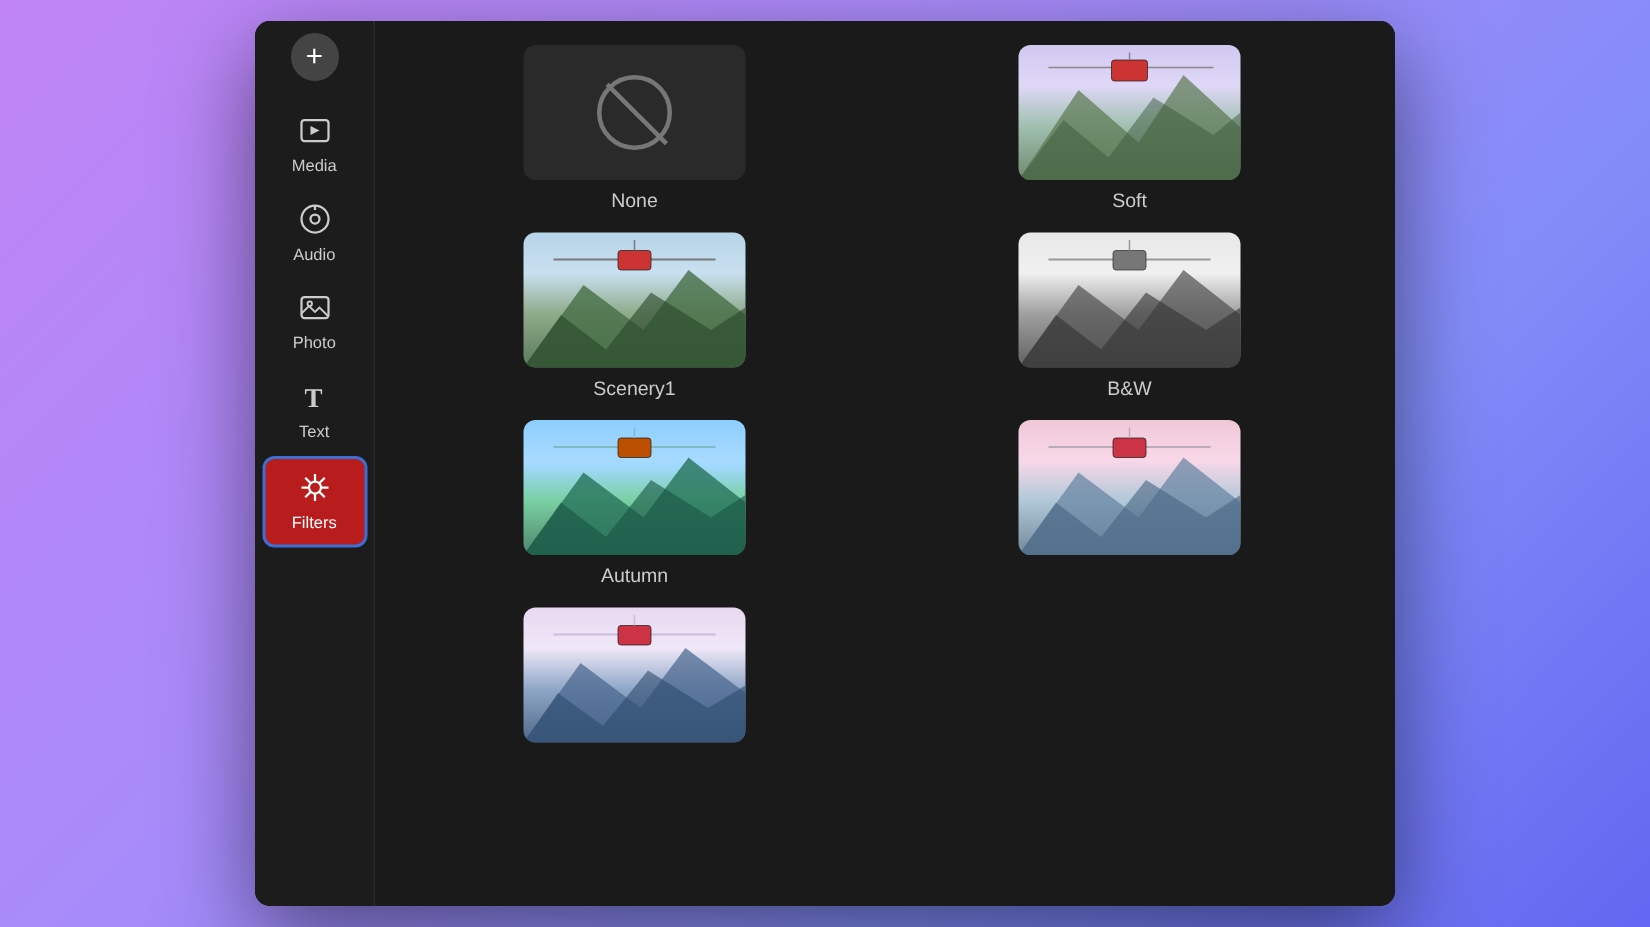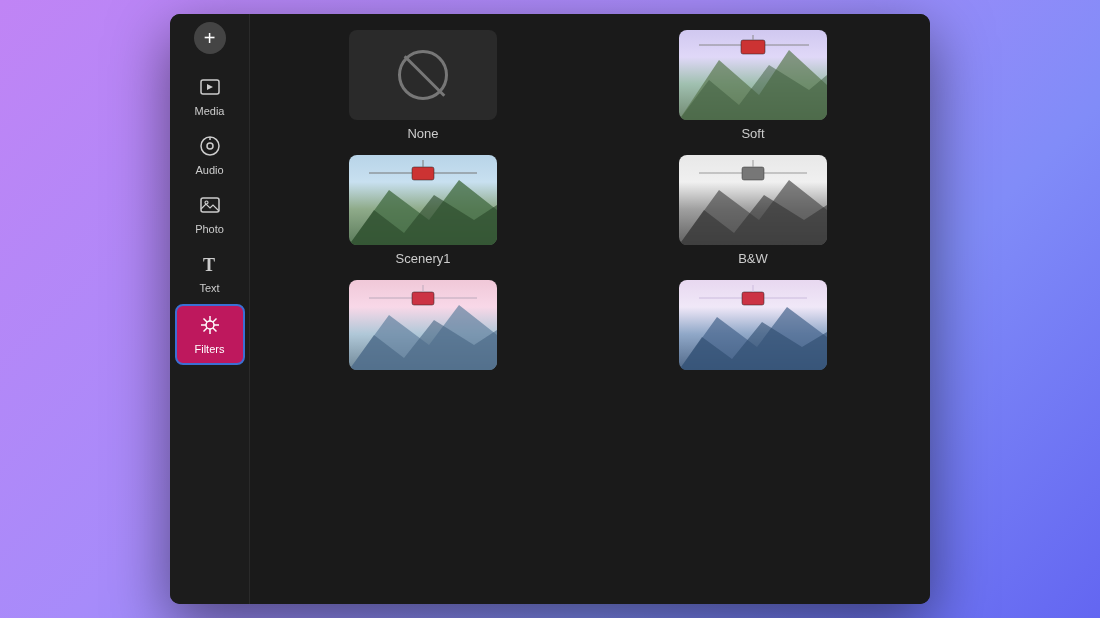--- a/index.html
+++ b/index.html
@@ -57,21 +57,21 @@
       align-items: center;
       padding: 8px 4px;
       border-radius: 8px;
       cursor: pointer;
       margin-bottom: 2px;
       color: #ccc;
     }
 
     .sidebar-item.active {
       border: 2px solid #3b6fd4;
-      background: #be185d;
+      background: #b91c1c;
       color: #fff;
     }
 
     .sidebar-item .icon {
       font-size: 22px;
       margin-bottom: 3px;
       line-height: 1;
     }
 
     .sidebar-item .label {
@@ -306,20 +306,32 @@
             <polygon points="0,90 25,55 55,78 85,40 125,65 148,50 148,90" fill="rgba(50,50,50,0.6)"></polygon>
             <line x1="20" y1="18" x2="128" y2="18" stroke="#999" stroke-width="1.2"></line>
             <rect x="63" y="12" width="22" height="13" rx="2" fill="#777" stroke="#333" stroke-width="0.5"></rect>
             <line x1="74" y1="12" x2="74" y2="5" stroke="#999" stroke-width="1"></line>
           </svg>
         </div>
         <span class="filter-label">B&amp;W</span>
       </div>
 
 
+      <div class="filter-item">
+        <div class="filter-thumb thumb-autumn">
+          <svg width="148" height="90" viewBox="0 0 148 90" style="position:absolute;top:0;left:0;">
+            <polygon points="0,90 40,35 80,65 110,25 148,55 148,90" fill="rgba(60,110,70,0.8)"></polygon>
+            <polygon points="0,90 25,55 55,78 85,40 125,65 148,50 148,90" fill="rgba(40,80,50,0.6)"></polygon>
+            <line x1="20" y1="18" x2="128" y2="18" stroke="#88bbaa" stroke-width="1.2"></line>
+            <rect x="63" y="12" width="22" height="13" rx="2" fill="#cc4433" stroke="#222" stroke-width="0.5"></rect>
+            <line x1="74" y1="12" x2="74" y2="5" stroke="#88bbaa" stroke-width="1"></line>
+          </svg>
+        </div>
+        <span class="filter-label">Autumn</span>
+      </div>
 
 
       <div class="filter-item">
         <div class="filter-thumb thumb-winter">
           <svg width="148" height="90" viewBox="0 0 148 90" style="position:absolute;top:0;left:0;">
             <polygon points="0,90 40,35 80,65 110,25 148,55 148,90" fill="rgba(100,130,160,0.7)"></polygon>
             <polygon points="0,90 25,55 55,78 85,40 125,65 148,50 148,90" fill="rgba(70,100,130,0.6)"></polygon>
             <line x1="20" y1="18" x2="128" y2="18" stroke="#bbaabb" stroke-width="1.2"></line>
             <rect x="63" y="12" width="22" height="13" rx="2" fill="#cc3344" stroke="#222" stroke-width="0.5"></rect>
             <line x1="74" y1="12" x2="74" y2="5" stroke="#bbaabb" stroke-width="1"></line>

